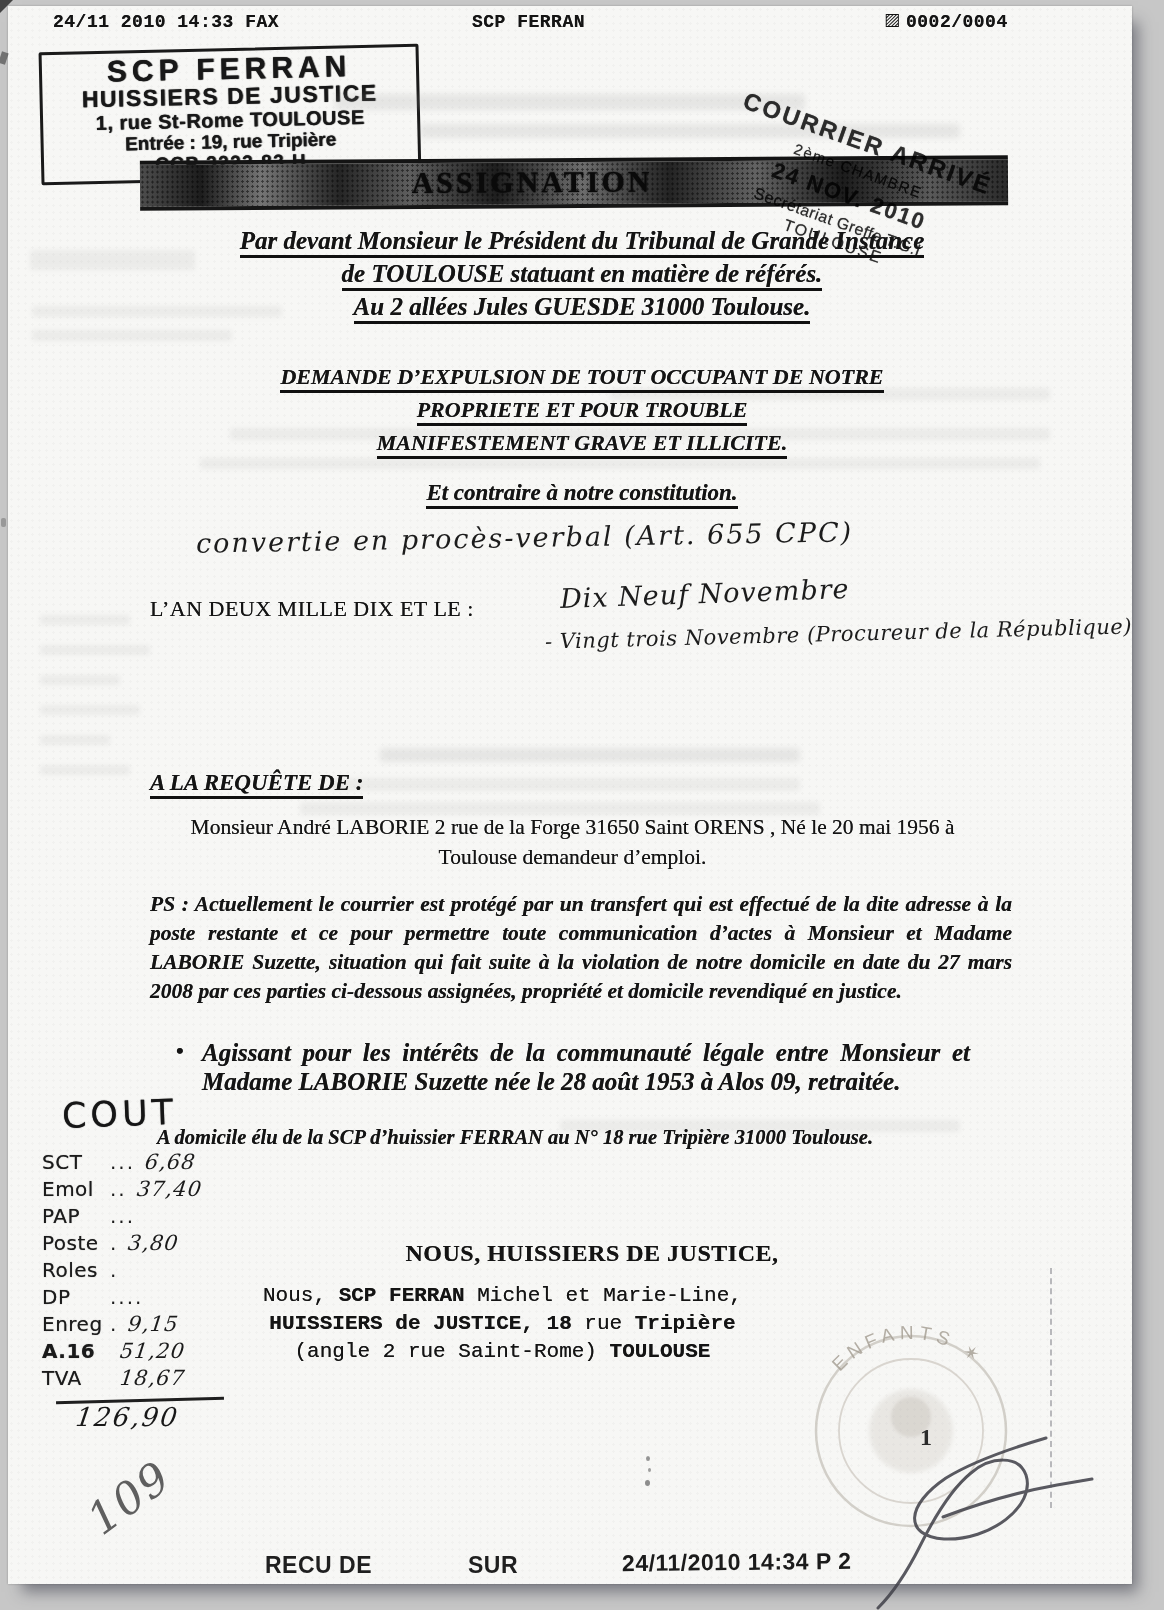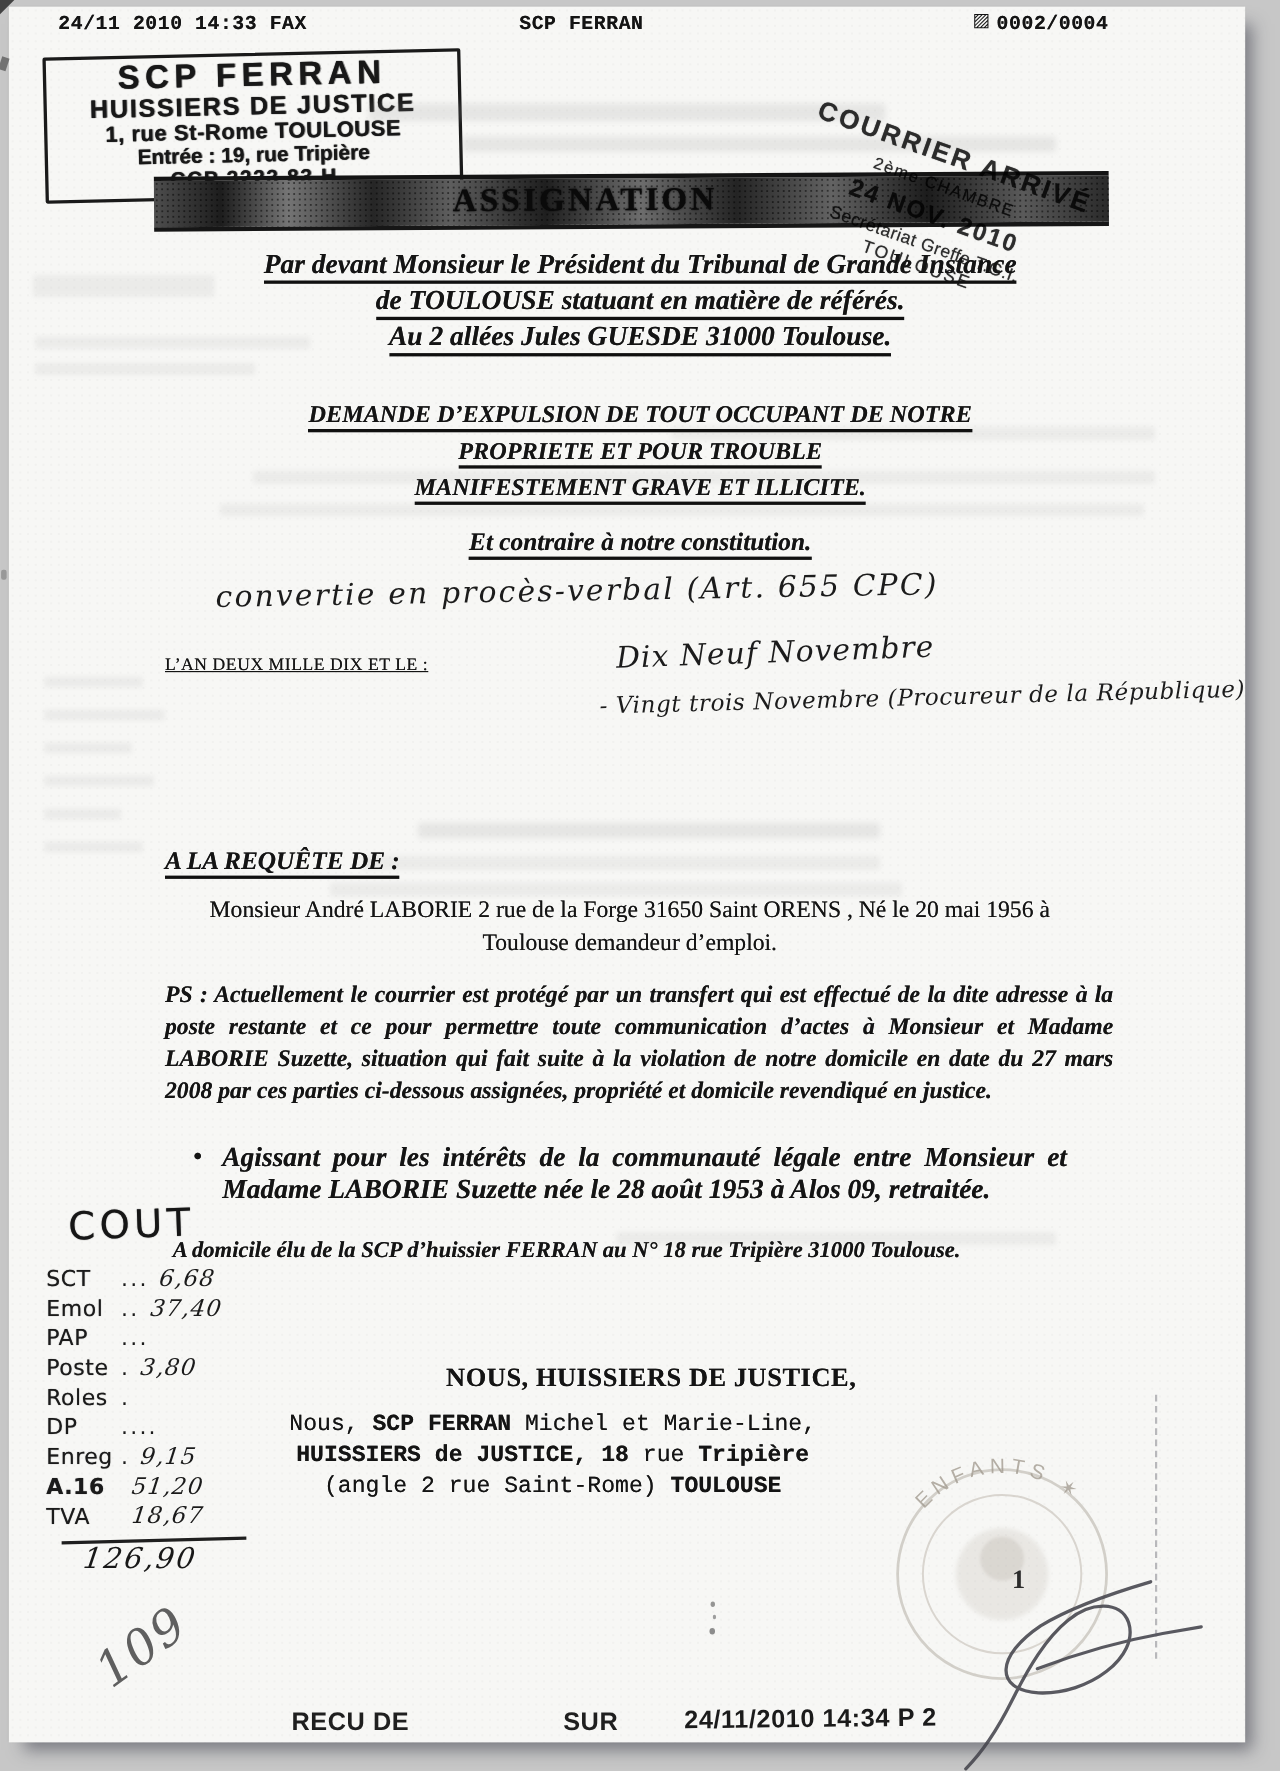--- a/index.html
+++ b/index.html
@@ -104,21 +104,21 @@
   <div><span class="ul">PROPRIETE ET POUR TROUBLE</span></div>
   <div><span class="ul">MANIFESTEMENT GRAVE ET ILLICITE.</span></div>
 </div>
 
 <div class="abs serif bi ink" style="left:62px;top:480px;width:1040px;text-align:center;font-size:23px;">
   <span class="ul">Et contraire à notre constitution.</span>
 </div>
 
 <div class="abs hand" style="left:196px;top:522px;font-size:27px;letter-spacing:2px;transform:rotate(-1deg);">convertie en procès-verbal (Art. 655 CPC)</div>
 
-<div class="abs serif ink" style="left:150px;top:596px;font-size:16px;letter-spacing:.5px;text-decoration:underline;">L’AN DEUX MILLE DIX ET LE :</div>
+<div class="abs serif ink" style="left:150px;top:596px;font-size:22px;letter-spacing:.5px;">L’AN DEUX MILLE DIX ET LE :</div>
 <div class="abs hand" style="left:560px;top:578px;font-size:27px;transform:rotate(-2deg);letter-spacing:1px;">Dix Neuf Novembre</div>
 <div class="abs hand" style="left:545px;top:622px;font-size:21px;transform:rotate(-1.5deg);letter-spacing:.5px;white-space:nowrap;">- Vingt trois Novembre (Procureur de la République)</div>
 
 <div class="ghost2" style="left:40px;top:615px;width:90px;height:10px;"></div>
 <div class="ghost2" style="left:40px;top:645px;width:110px;height:10px;"></div>
 <div class="ghost2" style="left:40px;top:675px;width:80px;height:10px;"></div>
 <div class="ghost2" style="left:40px;top:705px;width:100px;height:10px;"></div>
 <div class="ghost2" style="left:40px;top:735px;width:70px;height:10px;"></div>
 <div class="ghost2" style="left:40px;top:765px;width:90px;height:10px;"></div>
 <div class="ghost" style="left:380px;top:748px;width:420px;height:14px;"></div>
@@ -224,14 +224,14 @@
 
 <div class="abs" style="left:1050px;top:1268px;height:240px;width:0;border-left:2px dashed rgba(90,90,100,.4);"></div>
 
 <div class="speck" style="left:646px;top:1456px;width:4px;height:5px;opacity:.6;"></div>
 <div class="speck" style="left:648px;top:1468px;width:3px;height:4px;opacity:.55;"></div>
 <div class="speck" style="left:645px;top:1480px;width:5px;height:6px;opacity:.65;"></div>
 
 <div class="abs hand" style="left:84px;top:1472px;font-size:44px;color:#5f5f5f;transform:rotate(-36deg);letter-spacing:2px;">109</div>
 
 <div class="abs sans" style="left:265px;top:1552px;font-size:23px;font-weight:600;color:#1f1f1f;letter-spacing:.5px;">RECU DE</div>
-<div class="abs sans" style="left:468px;top:1552px;font-size:23px;font-weight:600;color:#1f1f1f;letter-spacing:.5px;margin-left:44px;">SUR</div>
+<div class="abs sans" style="left:468px;top:1552px;font-size:23px;font-weight:600;color:#1f1f1f;letter-spacing:.5px;">SUR</div>
 <div class="abs sans" style="left:622px;top:1549px;font-size:23px;font-weight:600;color:#1b1b1b;transform:rotate(-.6deg);letter-spacing:.5px;">24/11/2010 14:34 P 2</div>
 
 </body></html>

